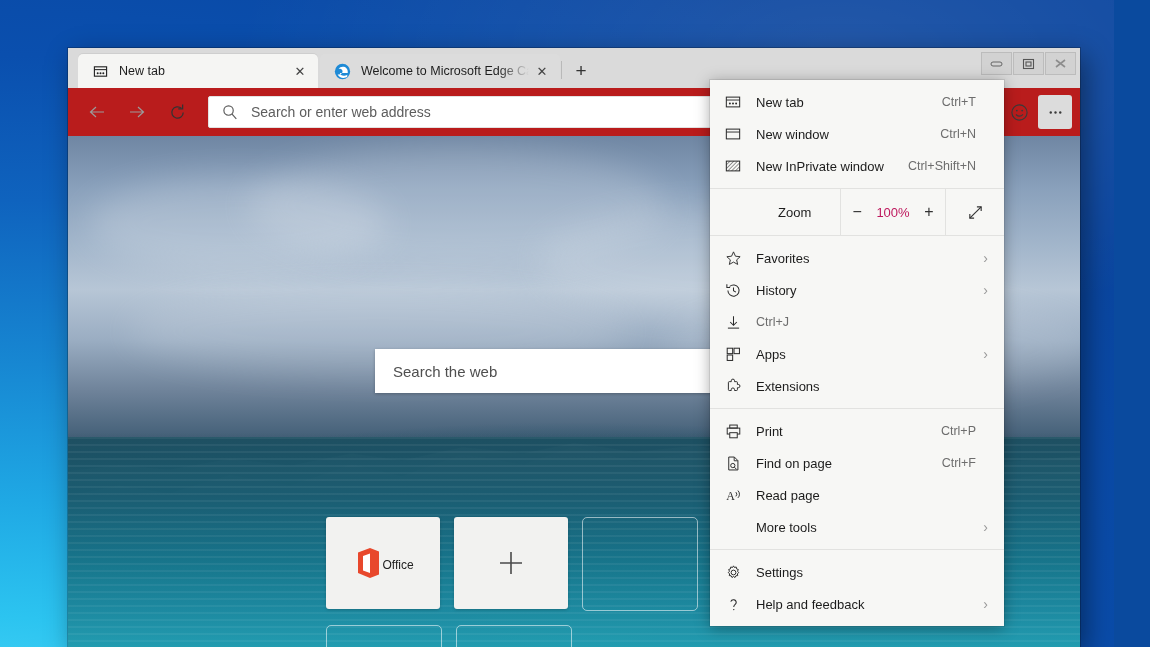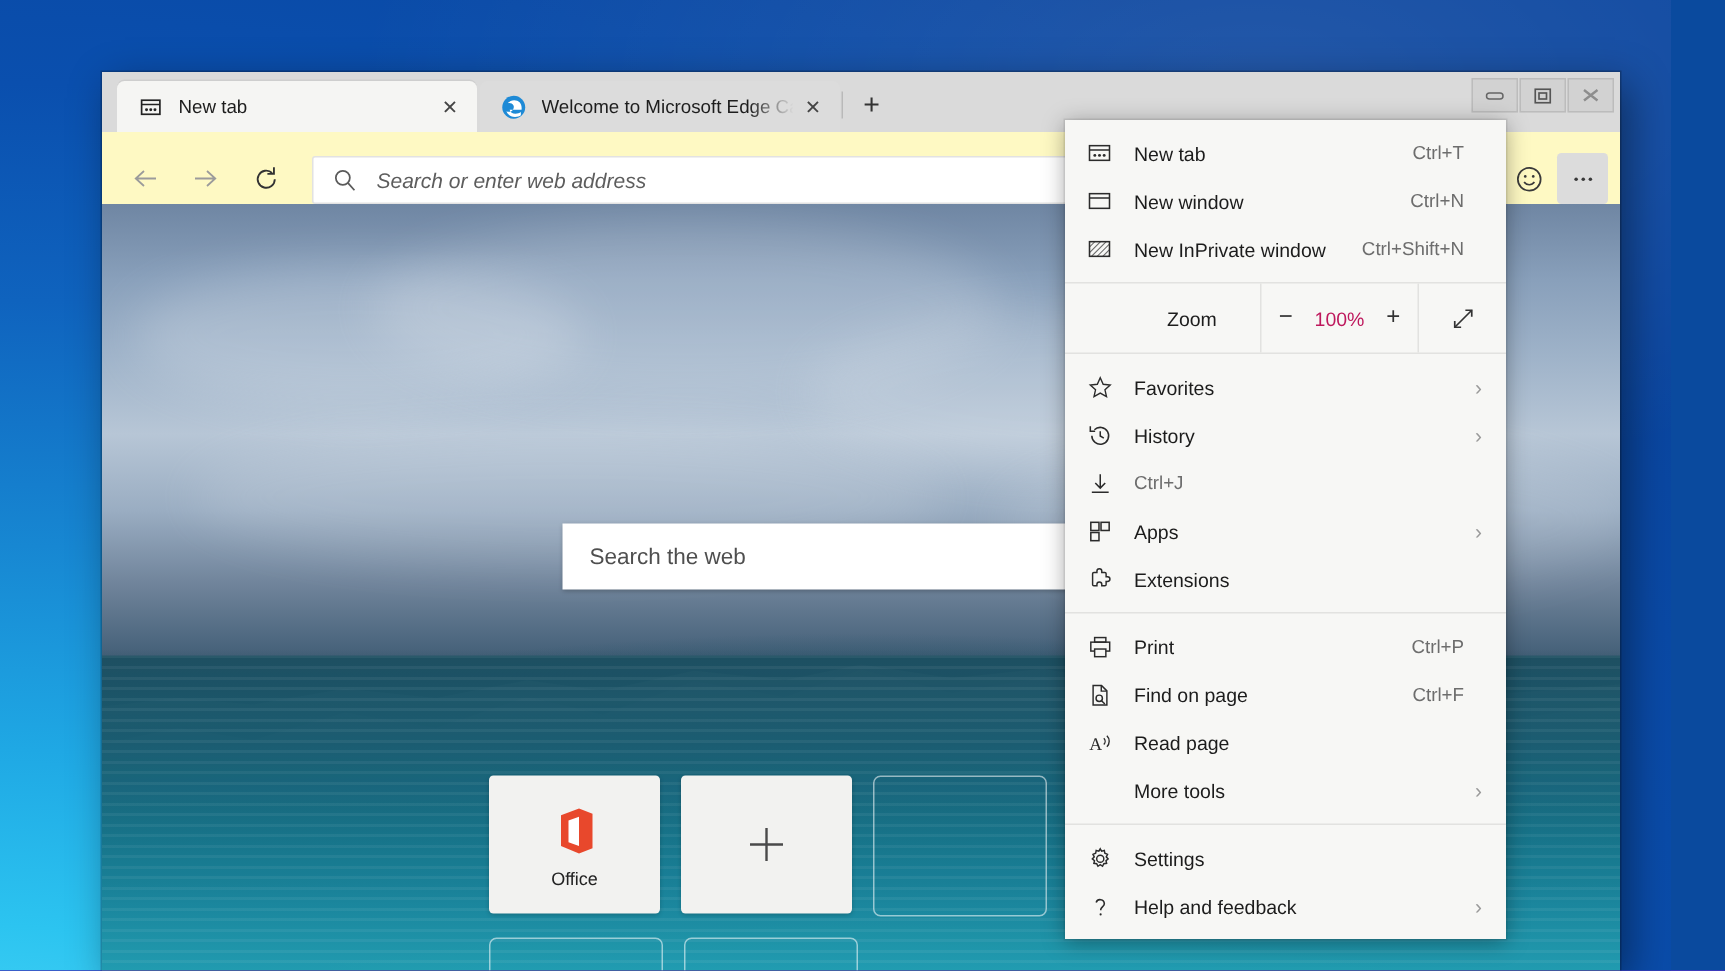--- a/index.html
+++ b/index.html
@@ -63,42 +63,42 @@
   .tabdivider{position:absolute;left:493px;top:13px;width:1px;height:18px;background:#b9b9b9;}
 
   
   .wincontrols{position:absolute;right:4px;top:4px;display:flex;gap:1px;}
   .wincontrols .wb{
     width:29px;height:21px;display:flex;align-items:center;justify-content:center;
     background:#d2d2d2;border:1px solid #bcbcbc;color:#555;font-size:11px;
   }
 
   
-  .toolbar{height:48px;background:#fef9c3;display:flex;align-items:flex-end;position:relative;font-style:italic;}
+  .toolbar{height:48px;background:#b91c1c;display:flex;align-items:center;position:relative;}
   .navbtn{
     width:34px;height:34px;margin-left:6px;border-radius:3px;
     display:flex;align-items:center;justify-content:center;color:#9b9b9b;
   }
   .navbtn.on{color:#333;}
   .navbtn:first-child{margin-left:12px;}
   .omnibox{
     flex:1 1 auto;height:30px;margin:0 10px 0 14px;background:#fff;
     display:flex;align-items:center;border:1px solid #e2e2e2;border-radius:2px;
   }
   .omnibox .sicon{width:18px;height:18px;margin-left:12px;color:#5a5a5a;flex:0 0 auto;}
   .omnibox .ph{margin-left:12px;font-size:14px;color:#5d5d5d;}
   .tbicon{
     width:34px;height:34px;border-radius:3px;margin-right:2px;
     display:flex;align-items:center;justify-content:center;color:#3a3a3a;flex:0 0 auto;
   }
   .tbicon.round{background:#ededeb;border-radius:50%;}
   .tbicon.more{background:#dcdcdc;margin-right:8px;}
 
   
-  .page{position:relative;height:511px;overflow:hidden;background:#6d28d9;}
+  .page{position:relative;height:511px;overflow:hidden;background:#14532d;}
   .wall{
     position:absolute;inset:0;
     background:
       linear-gradient(180deg, rgba(10,30,55,.0) 58%, rgba(7,42,58,.55) 72%, rgba(10,60,80,.62) 100%),
       radial-gradient(70% 40% at 50% 96%, #1b7e93 0%, #14657a 32%, #0e4a5e 62%, rgba(14,74,94,0) 100%),
       linear-gradient(180deg,#6f86a3 0%,#89a0bb 10%,#9fb3c9 20%,#b7c6d6 30%,#9aadc2 40%,#6e8299 50%,#3f5c74 60%,#27475c 70%,#1c4558 80%,#195263 90%,#1a6277 100%);
   }
   .cloud{position:absolute;border-radius:50%;filter:blur(16px);background:rgba(255,255,255,.55);}
   .ridge{
     position:absolute;left:0;right:0;top:300px;height:130px;
@@ -132,21 +132,21 @@
     position:absolute;left:307px;top:213px;width:400px;height:44px;
     background:#fff;display:flex;align-items:center;box-shadow:0 1px 3px rgba(0,0,0,.25);
   }
   .websearch .ph{margin-left:18px;font-size:15px;color:#4f4f4f;flex:1 1 auto;}
   .websearch .mag{margin-right:16px;color:#0b72b5;display:flex;align-items:center;}
 
   
   .tiles{position:absolute;left:258px;top:381px;display:flex;flex-wrap:wrap;gap:14px;width:480px;}
   .tile{
     width:114px;height:92px;background:#f2f2f0;border-radius:3px;
-    display:flex;flex-direction:column;align-items:center;justify-content:center;
+    display:flex;flex-direction:row;align-items:center;justify-content:center;
     box-shadow:0 1px 3px rgba(0,0,0,.2);
   }
   .tile .glyph{height:42px;display:flex;align-items:center;justify-content:center;}
   .tile .lbl{font-size:12px;color:#222;margin-top:4px;}
   .tile.plus{justify-content:center;}
   .tile.ghost{
     background:transparent;box-shadow:none;
     border:1px solid rgba(255,255,255,.55);border-radius:5px;
   }
 

